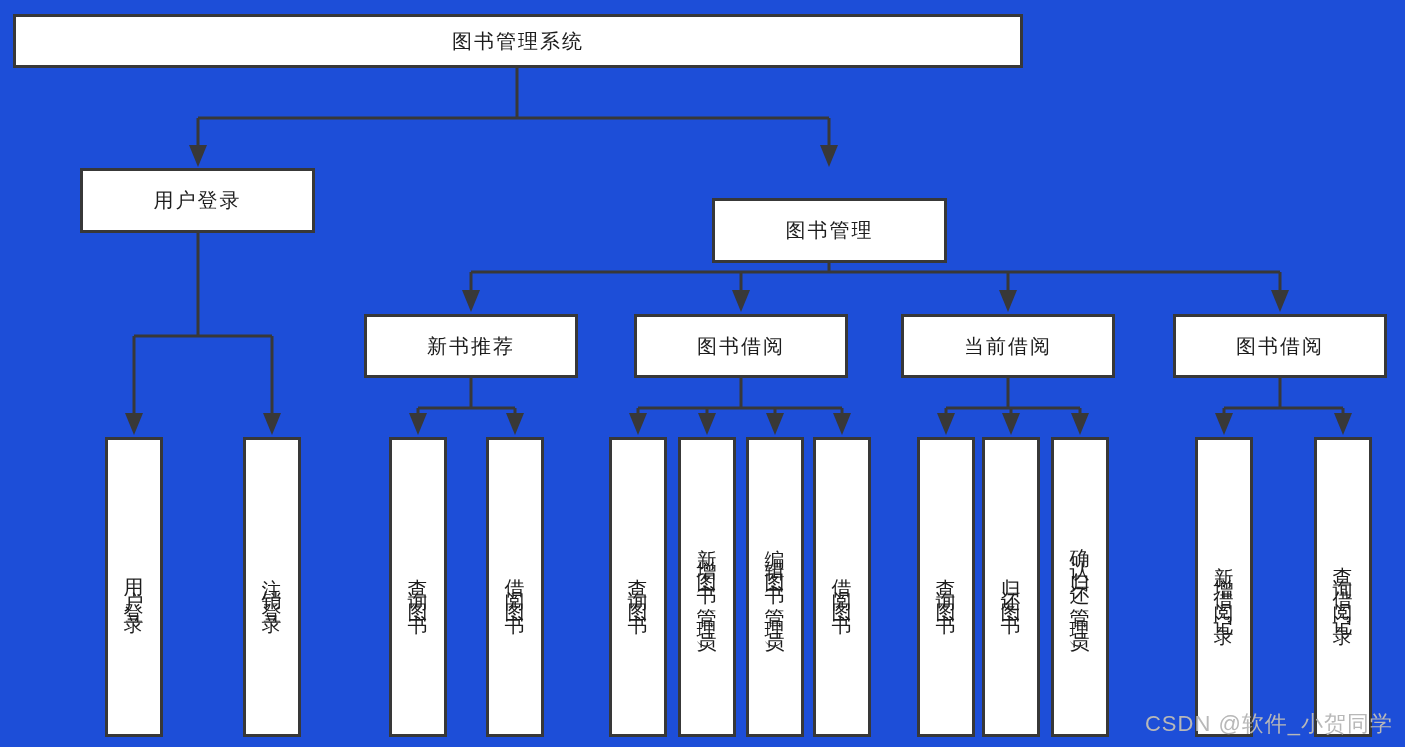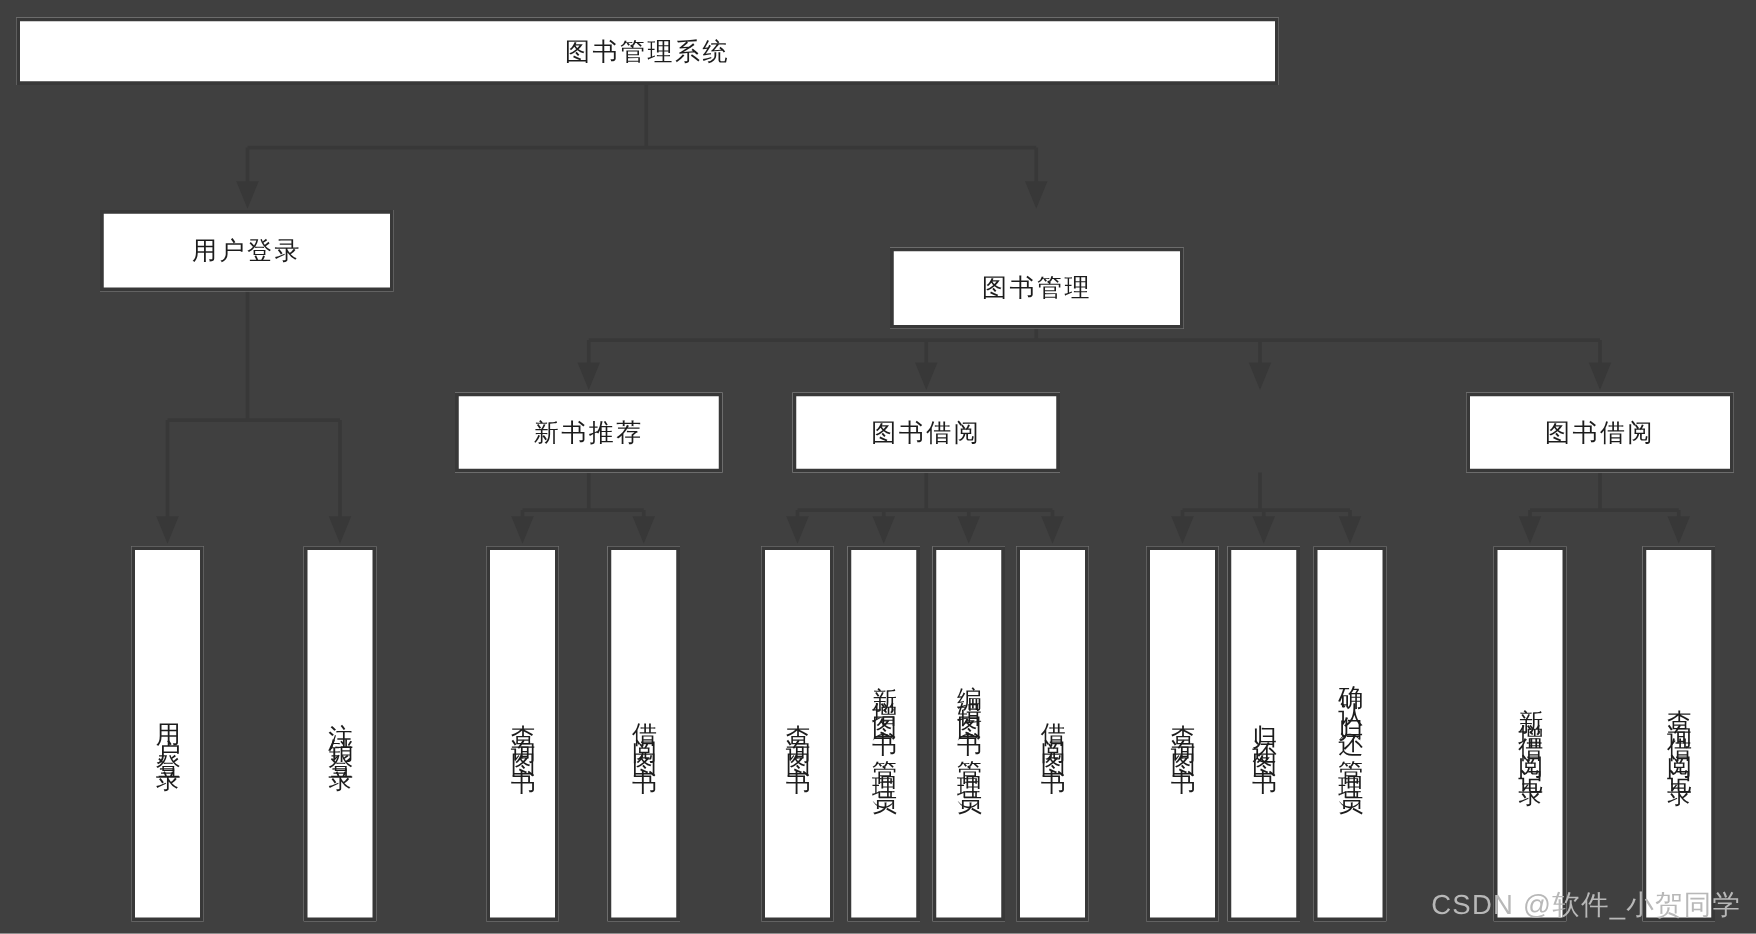--- a/index.html
+++ b/index.html
@@ -1,20 +1,20 @@
 <!DOCTYPE html>
 <html><head>
 <meta charset="utf-8">
 <style>
   html, body { margin: 0; padding: 0; background: #ffffff; }
   .canvas {
     position: relative;
     width: 1405px;
     height: 747px;
-    background: #404040;
+    background: #1d4ed8;
     overflow: hidden;
     font-family: "Liberation Sans", "DejaVu Sans", sans-serif;
     color: #1c1c1c;
   }
   .connectors {
     position: absolute;
     left: 0; top: 0;
     width: 1405px; height: 747px;
     z-index: 1;
   }
@@ -157,20 +157,21 @@
     </g>
   </svg>
 
   <div class="box root">图书管理系统</div>
 
   <div class="box lvl2a">用户登录</div>
   <div class="box lvl2b">图书管理</div>
 
   <div class="box lvl3 s1">图书借阅</div>
   <div class="box lvl3 s0">新书推荐</div>
+  <div class="box lvl3 s2">当前借阅</div>
   <div class="box lvl3 s3">图书借阅</div>
 
   <div class="box leaf p0">用户登录</div>
   <div class="box leaf p1">注销登录</div>
 
   <div class="box leaf p2">查询图书</div>
   <div class="box leaf p3">借阅图书</div>
 
   <div class="box leaf p4">查询图书</div>
   <div class="box leaf p5">新增图书（管理员）</div>

